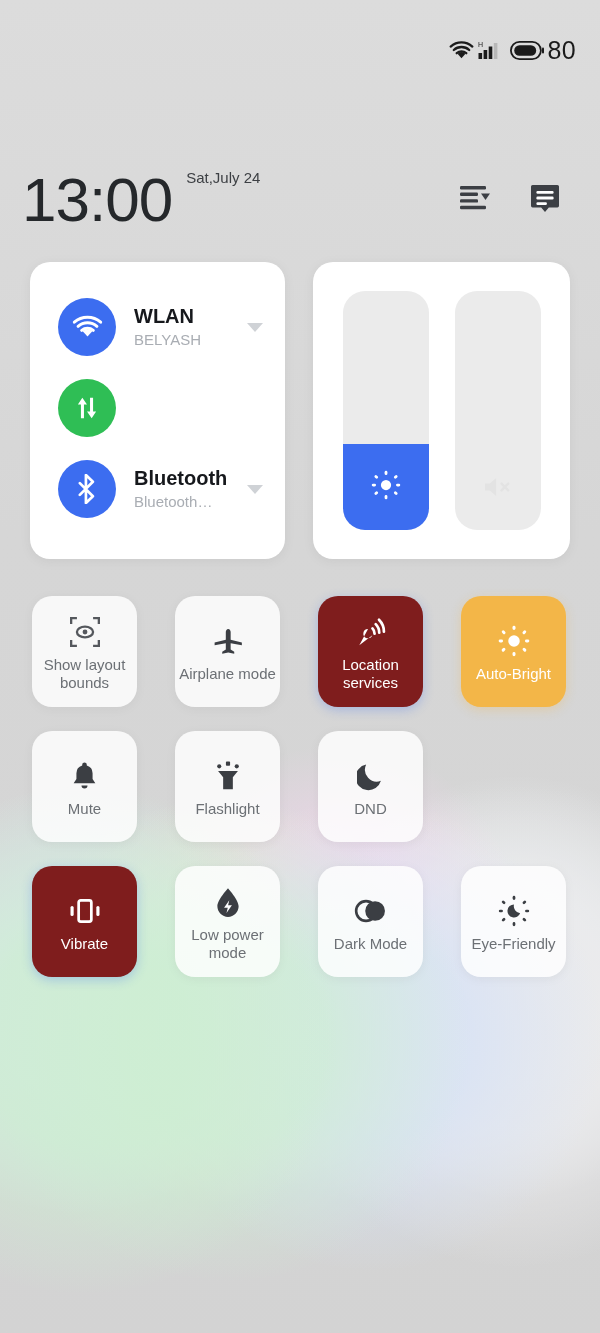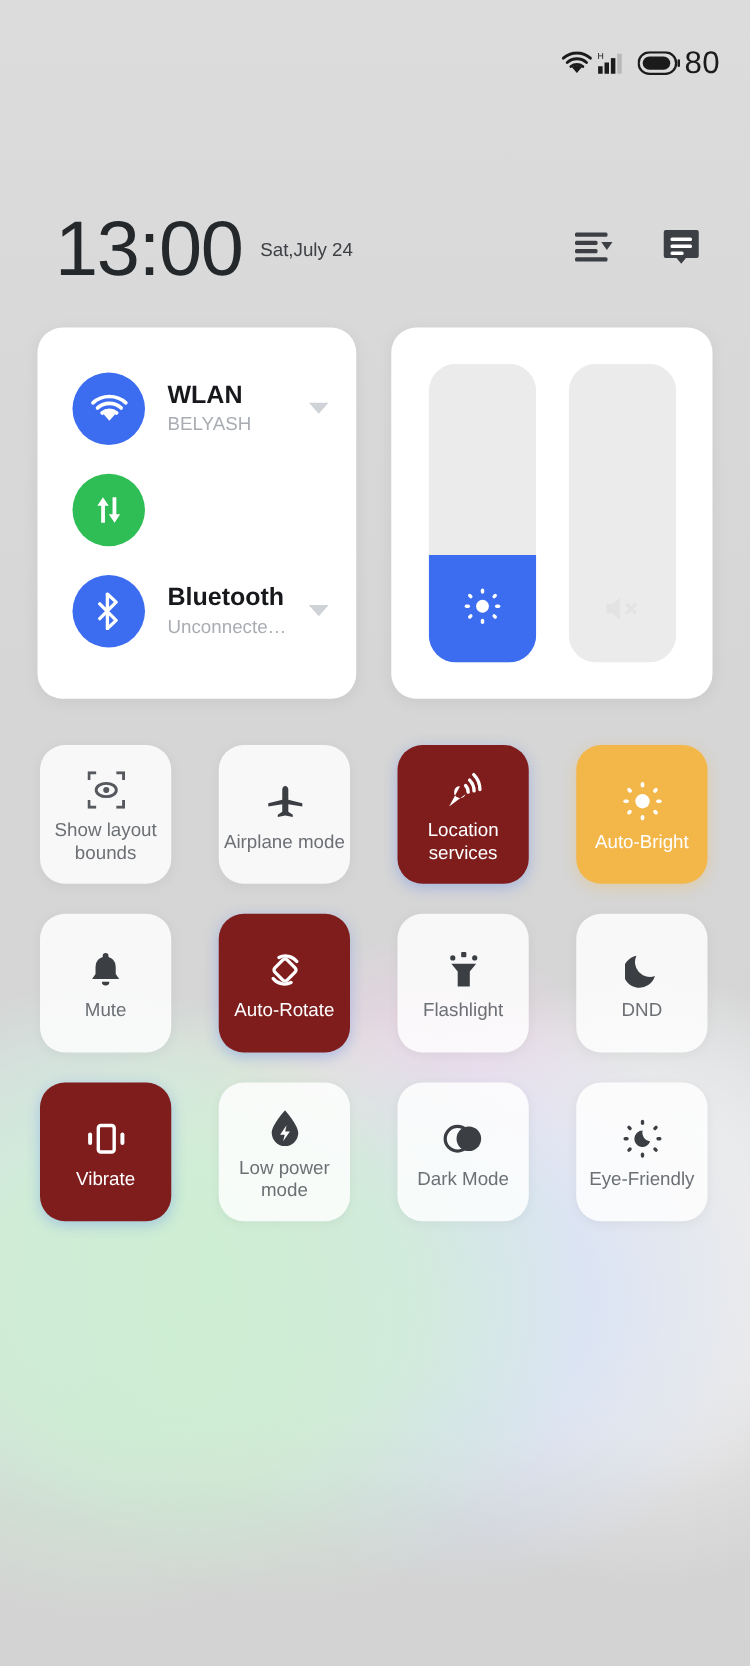--- a/index.html
+++ b/index.html
@@ -35,21 +35,21 @@
     padding-right:24px; gap:4px; color:#1b1b1b;
   }
   .sb-ico{ display:flex; align-items:center; }
   .batt-num{ font-size:25px; font-weight:500; letter-spacing:.3px; color:#1b1b1b; }
 
   
   .header{
     position:absolute; top:160px; left:0; right:0; height:80px;
     display:flex; align-items:center;
   }
-  .clock-wrap{ display:flex; align-items:center; padding-left:44px; }
+  .clock-wrap{ display:flex; align-items:flex-start; padding-left:22px; }
   .clock{ font-size:62px; font-weight:400; color:#25282b; letter-spacing:-1px; line-height:1; }
   .date{ font-size:15px; color:#3d4044; margin-left:14px; font-weight:400; }
   .hdr-icons{ margin-left:auto; display:flex; gap:38px; padding-right:40px; align-items:center; }
 
   
   .cards{
     position:absolute; top:262px; left:30px; right:30px;
     display:flex; gap:28px;
   }
   .card{ background:#fff; border-radius:20px; box-shadow:0 2px 10px rgba(120,120,125,.13); }
@@ -183,21 +183,21 @@
       </div>
 
       <div class="conn-row">
         <div class="conn-ico" style="background:#3c6df0">
           <svg width="26" height="30" viewBox="0 0 20 28">
             <path d="M9 1v11.5M9 15.5V27M9 1l6.5 6.2L3.3 19.5M9 27l6.5-6.2L3.3 8.5" stroke="#fff" stroke-width="2.5" fill="none" stroke-linejoin="round" stroke-linecap="round"></path>
           </svg>
         </div>
         <div class="conn-text">
           <div class="conn-title">Bluetooth</div>
-          <div class="conn-sub">Unconnecte…</div>
+          <div class="conn-sub">Bluetooth…</div>
         </div>
         <span class="chev">
           <svg width="16" height="9" viewBox="0 0 16 9">
               <path d="M0 0h16L8 9z" fill="#cfd2d6"></path>
             </svg>
         </span>
       </div>
 
     </div>
 
@@ -296,30 +296,20 @@
       <div class="tile">
         <div class="tile-ico">
           <svg width="27" height="30" viewBox="0 0 22 26">
             <path d="M11 1.2a2 2 0 0 1 2 2v.8a7 7 0 0 1 5 6.7v5l2.4 3.6H1.6L4 15.7v-5a7 7 0 0 1 5-6.7v-.8a2 2 0 0 1 2-2z" fill="#3b3e43"></path>
             <path d="M8.4 21.2h5.2a2.6 2.6 0 0 1-5.2 0z" fill="#3b3e43"></path>
           </svg>
         </div>
         <div class="tile-label">Mute</div>
       </div>
 
-      <div class="tile on-blue">
-        <div class="tile-ico">
-          <svg width="34" height="34" viewBox="0 0 28 28">
-            <rect x="8.3" y="8.3" width="11.4" height="11.4" rx="2" transform="rotate(45 14 14)" fill="none" stroke="#fff" stroke-width="2.2"></rect>
-            <path d="M6.2 19.6A9.6 9.6 0 0 0 18 22.3" stroke="#fff" stroke-width="2.2" fill="none" stroke-linecap="round"></path>
-            <path d="M21.8 8.4A9.6 9.6 0 0 0 10 5.7" stroke="#fff" stroke-width="2.2" fill="none" stroke-linecap="round"></path>
-          </svg>
-        </div>
-        <div class="tile-label">Auto-Rotate</div>
-      </div>
 
       <div class="tile">
         <div class="tile-ico">
           <svg width="28" height="30" viewBox="0 0 24 26">
             <rect x="10.2" y="0.5" width="3.6" height="3.6" rx="0.7" fill="#3b3e43"></rect>
             <circle cx="4.4" cy="4.6" r="1.8" fill="#3b3e43"></circle>
             <circle cx="19.6" cy="4.6" r="1.8" fill="#3b3e43"></circle>
             <path d="M3.4 8.6h17.2l-4.4 5.5v10.4H7.8V14.1z" fill="#3b3e43"></path>
           </svg>
         </div>

